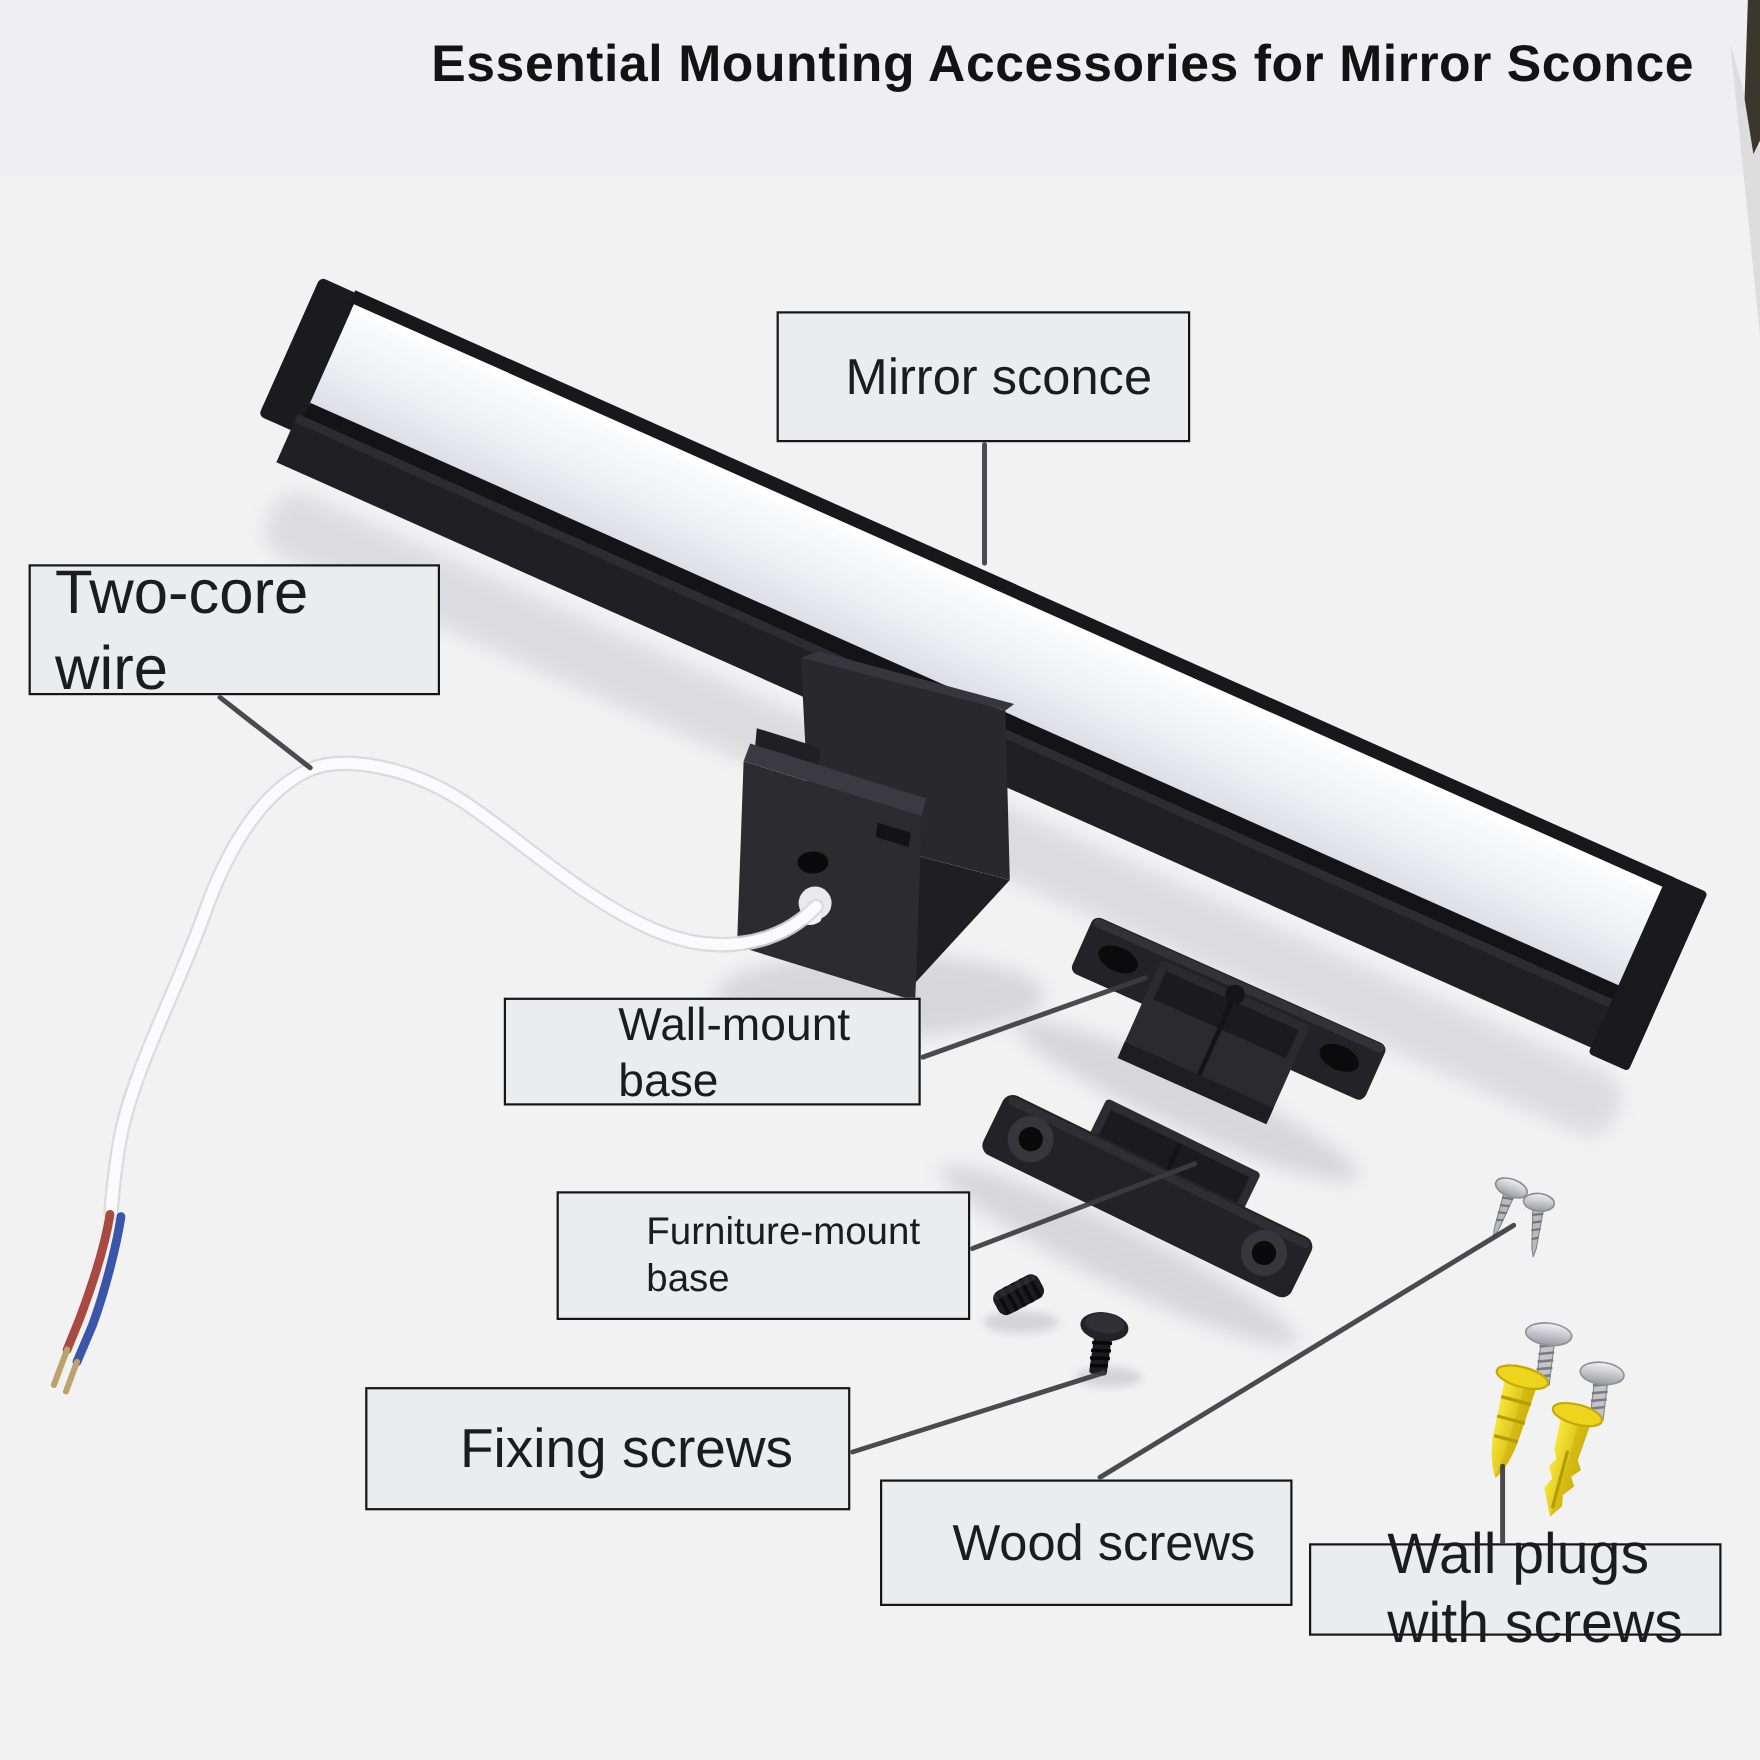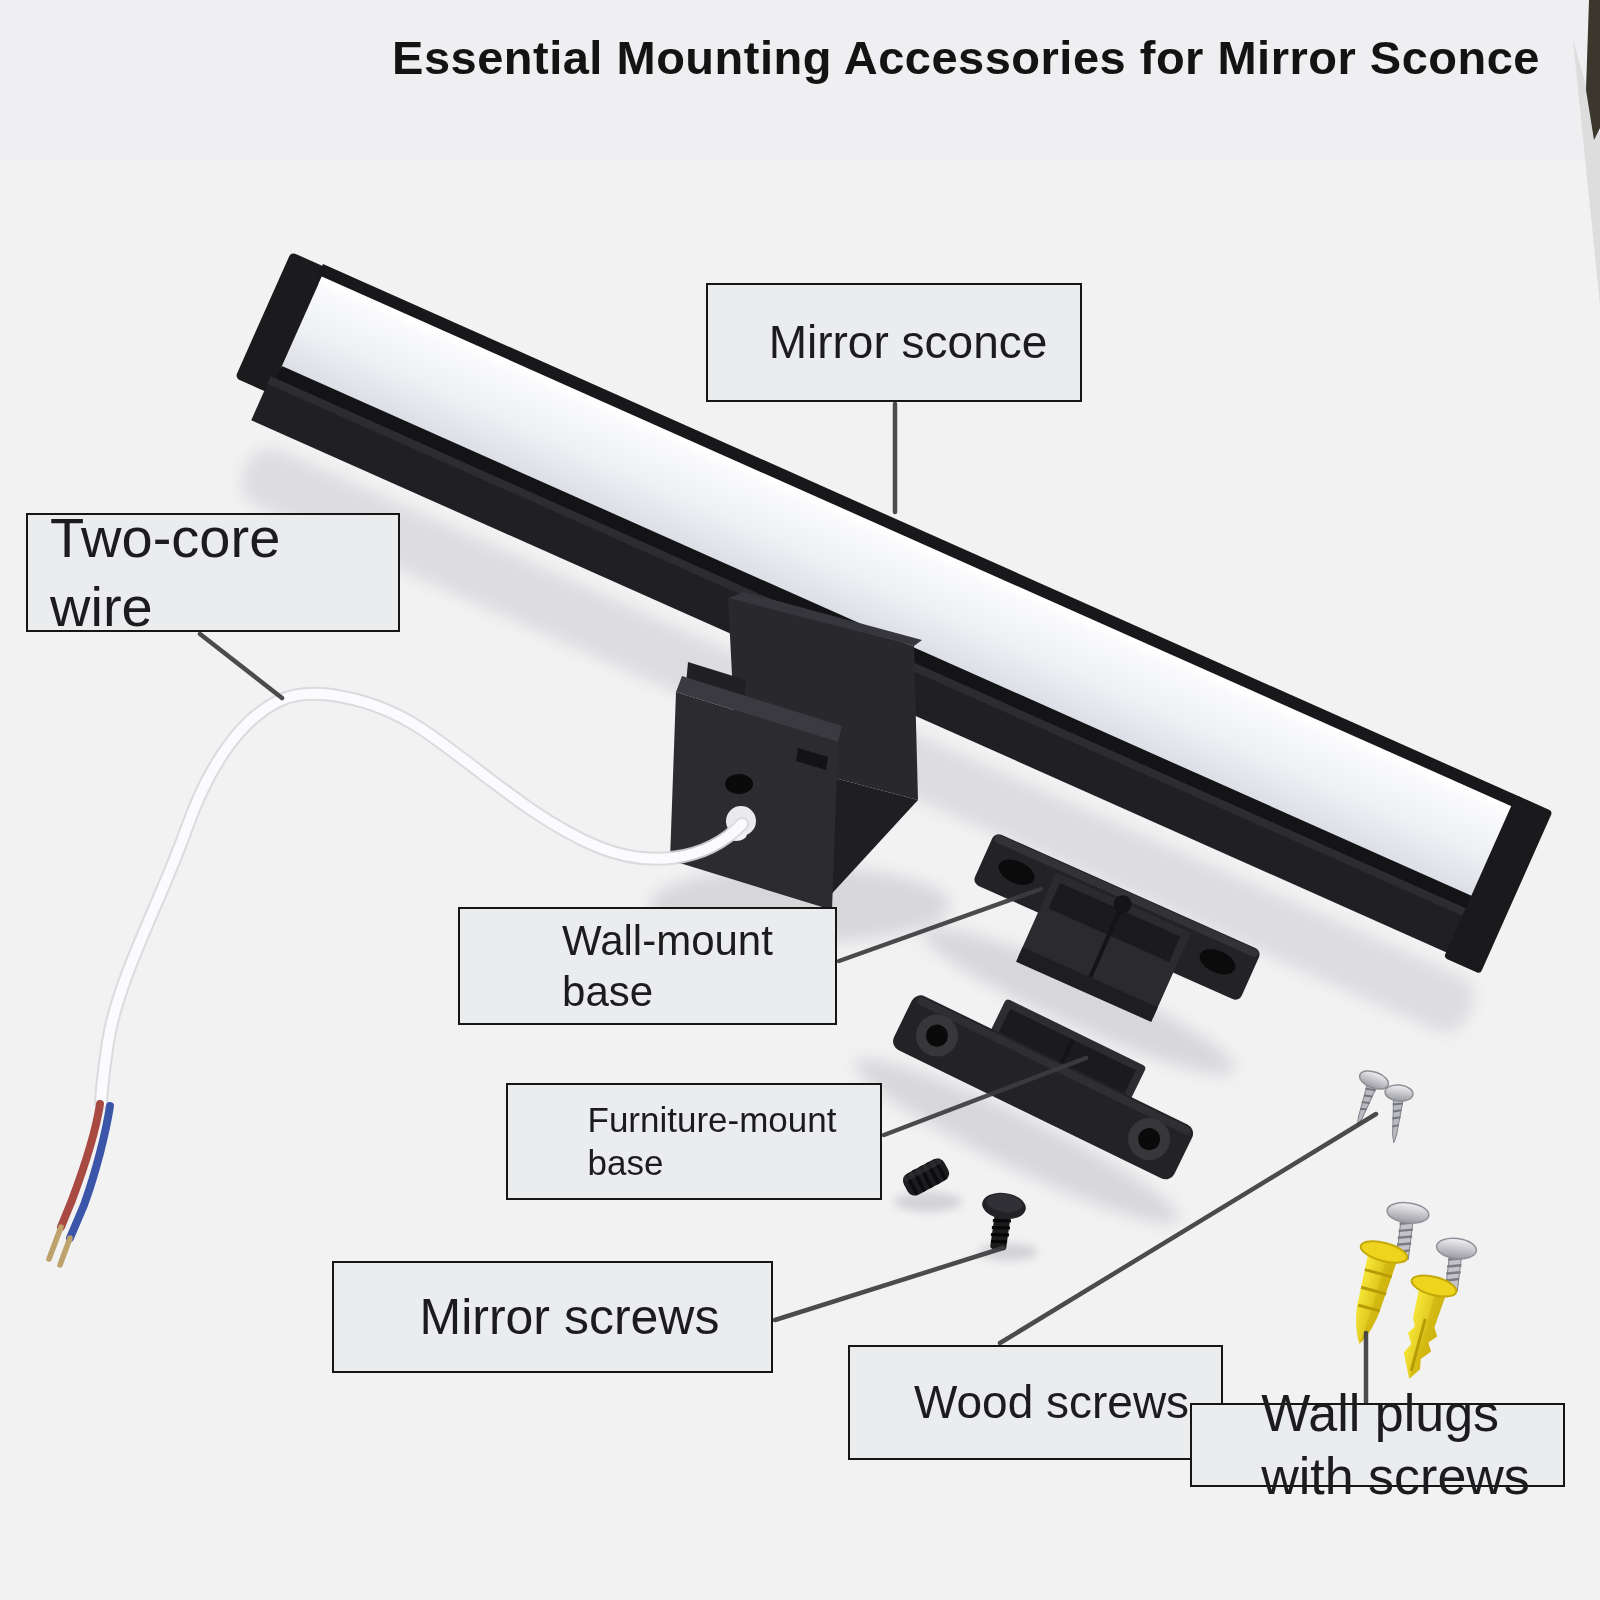--- a/index.html
+++ b/index.html
@@ -236,35 +236,35 @@
   <div class="page-title">Essential Mounting Accessories for Mirror Sconce</div>
 
   <div class="label" style="left:706px;top:283px;width:376px;height:119px;font-size:46px;padding-left:28px;">
     <span>Mirror sconce</span>
   </div>
 
   <div class="label" style="left:26px;top:513px;width:374px;height:119px;font-size:56px;padding-left:22px;">
     <span>Two-core wire</span>
   </div>
 
-  <div class="label" style="left:458px;top:907px;width:379px;height:118px;font-size:42px;padding-left:40px;">
+  <div class="label" style="left:458px;top:907px;width:379px;height:98px;font-size:42px;padding-left:40px;">
     <span>Wall-mount
 base</span>
   </div>
 
   <div class="label" style="left:506px;top:1083px;width:376px;height:117px;font-size:35px;padding-left:36px;">
     <span>Furniture-mount
 base</span>
   </div>
 
   <div class="label" style="left:332px;top:1261px;width:441px;height:112px;font-size:50px;padding-left:34px;">
-    <span>Mirror screws</span>
-  </div>
-
-  <div class="label" style="left:800px;top:1345px;width:375px;height:115px;font-size:46px;padding-left:32px;margin-left:48px;">
+    <span>Fixing screws</span>
+  </div>
+
+  <div class="label" style="left:800px;top:1345px;width:375px;height:115px;font-size:46px;padding-left:32px;">
     <span>Wood screws</span>
   </div>
 
   <div class="label" style="left:1190px;top:1403px;width:375px;height:84px;font-size:52px;padding-left:36px;">
     <span>Wall plugs
 with screws</span>
   </div>
 
 </div>
 

